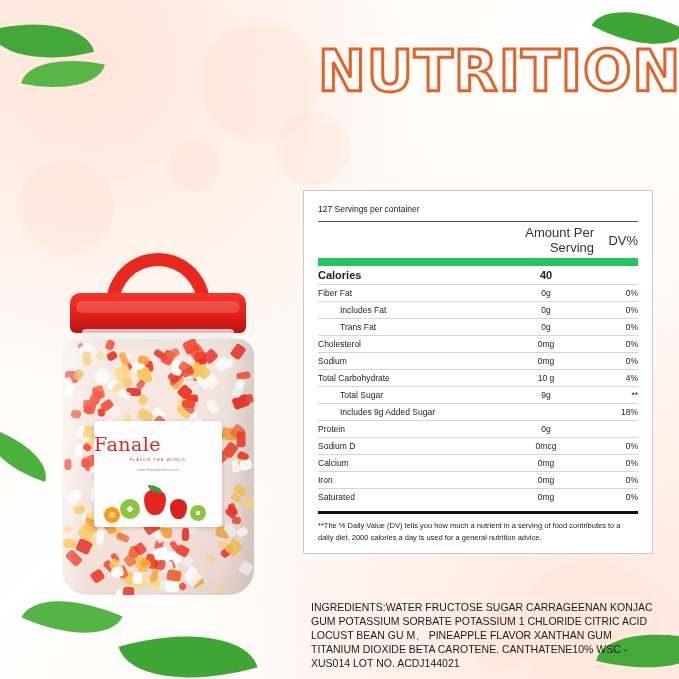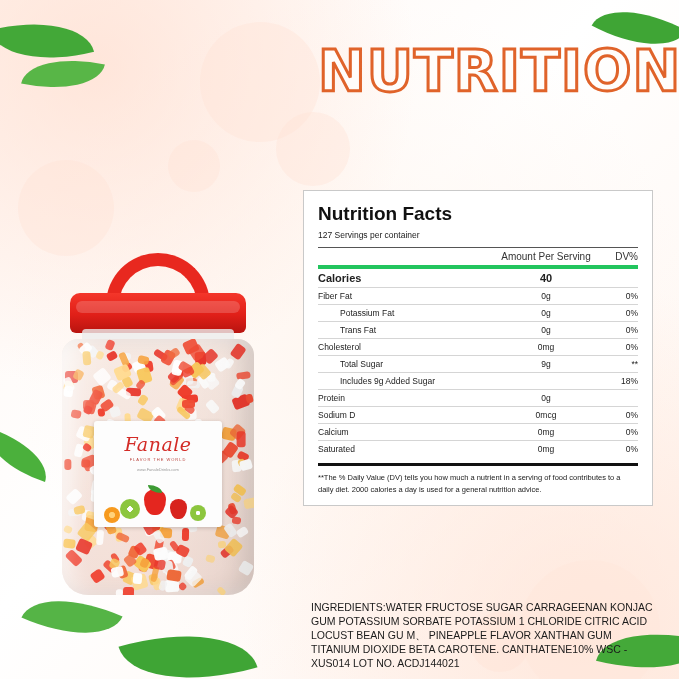--- a/index.html
+++ b/index.html
@@ -157,23 +157,22 @@
     left: 46px;
     top: 166px;
     width: 128px;
     height: 106px;
     background: #fdfdfd;
     border-radius: 3px;
     box-shadow: 0 1px 4px rgba(0,0,0,0.18);
     overflow: hidden;
   }
   .brand {
-    text-align: center;
+    text-align: left;
     font-family: "DejaVu Serif", serif;
-    font-style: italic;
     font-size: 19px;
     color: #d32b26;
     margin-top: 12px;
     letter-spacing: 0.5px;
   }
   .brand-sub {
     text-align: center;
     font-size: 4px;
     letter-spacing: 1px;
     color: #b9413b;
@@ -231,25 +230,25 @@
     border-collapse: collapse;
     font-size: 8.5px;
     color: #222;
   }
   table.nf td {
     padding: 3px 0 3px 0;
     vertical-align: middle;
   }
   .rule-thin td { border-top: 1px solid #d5d5d5; }
   .rule-med td { border-top: 1.6px solid #555; }
-  .rule-thick td { border-top: 4px solid #22c55e; }
+  .rule-thick td { border-top: 8px solid #22c55e; }
   .col-name { text-align: left; }
   .col-amt { text-align: center; width: 96px; }
   .col-dv { text-align: right; width: 44px; }
-  .hdr td { font-size: 10px; color: #333; padding-bottom: 2px; }
+  .hdr td { font-size: 13px; color: #333; padding-bottom: 2px; text-align: right; }
   .indent-1 { padding-left: 22px !important; }
   .cal-row td { font-size: 11px; font-weight: 700; padding: 3px 0; }
   .nf-foot {
     font-size: 7.5px;
     color: #222;
     line-height: 1.5;
     margin-top: 6px;
     padding-top: 6px;
     border-top: 3px solid #111;
   }
@@ -538,21 +537,20 @@
         <div class="fruit f-kiwi1"></div>
         <div class="fruit f-straw1"></div>
         <div class="fruit f-leaf"></div>
         <div class="fruit f-straw2"></div>
         <div class="fruit f-kiwi2"></div>
       </div>
     </div>
   </div>
 
   <div class="nf-panel">
-    <div class="nf-title">Nutrition Facts</div>
     <div class="nf-serving">
       <div>127 Servings per container</div>
     </div>
 
     <table class="nf">
       <tbody id="nf-body">
         <tr class="hdr rule-med">
           <td class="col-name"></td>
           <td class="col-amt">Amount Per Serving</td>
           <td class="col-dv">DV%</td>
@@ -561,33 +559,43 @@
           <td class="col-name">Calories</td>
           <td class="col-amt">40</td>
           <td class="col-dv"></td>
         </tr>
       <tr class="rule-thin">
             <td class="col-name">Fiber Fat</td>
             <td class="col-amt">0g</td>
             <td class="col-dv">0%</td>
           </tr>
           <tr class="rule-thin">
-            <td class="col-name indent-1">Potassium Fat</td>
+            <td class="col-name indent-1">Includes Fat</td>
             <td class="col-amt">0g</td>
             <td class="col-dv">0%</td>
           </tr>
           <tr class="rule-thin">
             <td class="col-name indent-1">Trans Fat</td>
             <td class="col-amt">0g</td>
             <td class="col-dv">0%</td>
           </tr>
           <tr class="rule-thin">
             <td class="col-name">Cholesterol</td>
             <td class="col-amt">0mg</td>
             <td class="col-dv">0%</td>
+          </tr>
+          <tr class="rule-thin">
+            <td class="col-name">Sodium</td>
+            <td class="col-amt">0mg</td>
+            <td class="col-dv">0%</td>
+          </tr>
+          <tr class="rule-thin">
+            <td class="col-name">Total Carbohydrate</td>
+            <td class="col-amt">10 g</td>
+            <td class="col-dv">4%</td>
           </tr>
           <tr class="rule-thin">
             <td class="col-name indent-1">Total Sugar</td>
             <td class="col-amt">9g</td>
             <td class="col-dv">**</td>
           </tr>
           <tr class="rule-thin">
             <td class="col-name indent-1">Includes 9g Added Sugar</td>
             <td class="col-amt"></td>
             <td class="col-dv">18%</td>
@@ -601,20 +609,25 @@
             <td class="col-name">Sodium D</td>
             <td class="col-amt">0mcg</td>
             <td class="col-dv">0%</td>
           </tr>
           <tr class="rule-thin">
             <td class="col-name">Calcium</td>
             <td class="col-amt">0mg</td>
             <td class="col-dv">0%</td>
           </tr>
           <tr class="rule-thin">
+            <td class="col-name">Iron</td>
+            <td class="col-amt">0mg</td>
+            <td class="col-dv">0%</td>
+          </tr>
+          <tr class="rule-thin">
             <td class="col-name">Saturated</td>
             <td class="col-amt">0mg</td>
             <td class="col-dv">0%</td>
           </tr>
         </tbody>
     </table>
 
     <div class="nf-foot">**The % Daily Value (DV) tells you how much a nutrient in a serving of food contributes to a daily diet. 2000 calories a  day is used for a general nutrition advice.</div>
   </div>
 

